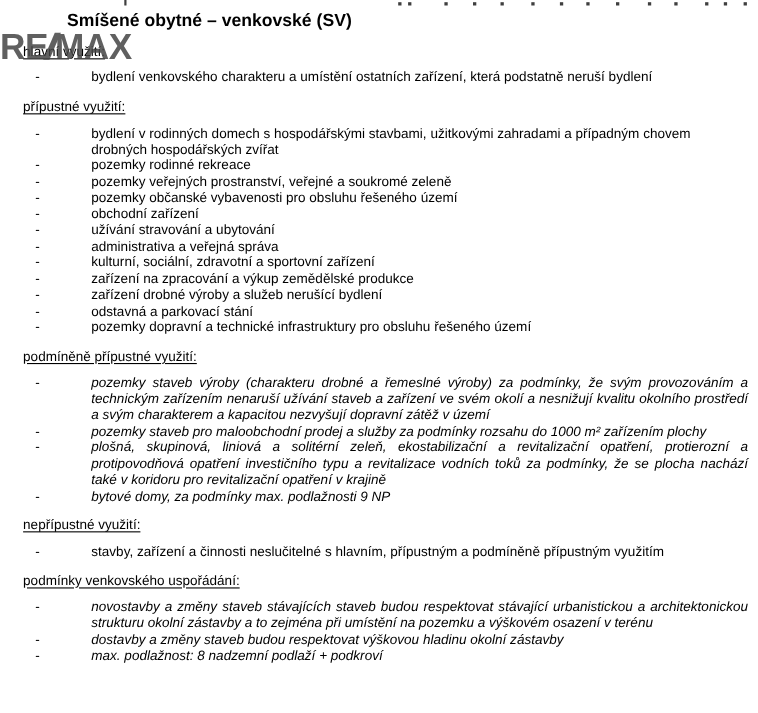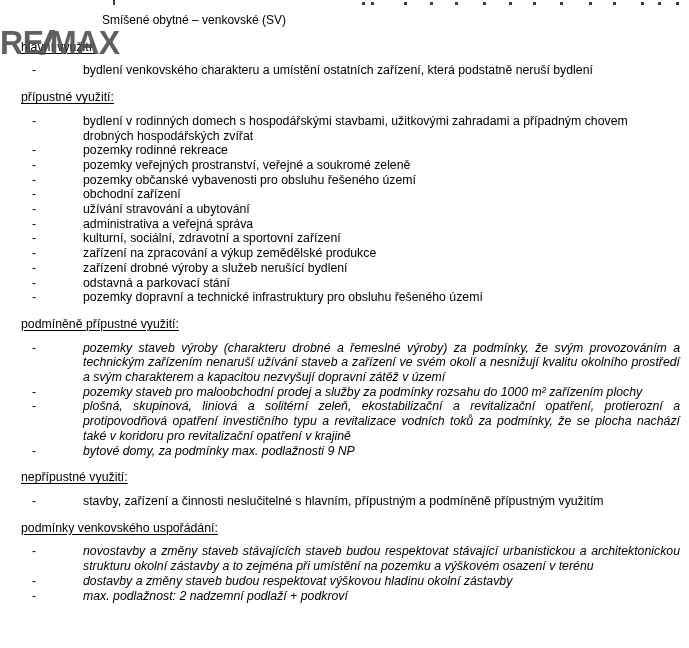--- a/index.html
+++ b/index.html
@@ -13,23 +13,23 @@
     font-size: 12.3px;
     line-height: 14.7px;
     overflow: hidden;
   }
   
   .top-strip { position: relative; height: 7px; }
   .frag { position: absolute; background: #3f3f3f; width: 3px; height: 3px; top: 2px; }
   .frag.tall { width: 2px; height: 5px; top: 0; }
 
   .doc-title {
-    margin: 6px 0 0 102px;
-    font-weight: normal;
-    font-size: 12px;
+    margin: 6px 0 0 61px;
+    font-weight: bold;
+    font-size: 16px;
   }
   .section-heading {
     margin: 12px 9px 0 21px;
     text-decoration: underline;
     text-underline-offset: 2px;
   }
   ul.item-list {
     list-style: none;
     margin: 9px 0 0 0;
     padding: 0 9px 0 32px;
@@ -180,17 +180,17 @@
     <li>
         <span class="dash">-</span>
         <span class="txt">novostavby a změny staveb stávajících staveb budou respektovat stávající urbanistickou a architektonickou strukturu okolní zástavby a to zejména při umístění na pozemku a výškovém osazení v terénu</span>
       </li>
     <li>
         <span class="dash">-</span>
         <span class="txt">dostavby a změny staveb budou respektovat výškovou hladinu okolní zástavby</span>
       </li>
     <li>
         <span class="dash">-</span>
-        <span class="txt">max. podlažnost: 2 nadzemní podlaží + podkroví</span>
+        <span class="txt">max. podlažnost: 8 nadzemní podlaží + podkroví</span>
       </li>
   </ul>
 
 </div>
 
 </body></html>

